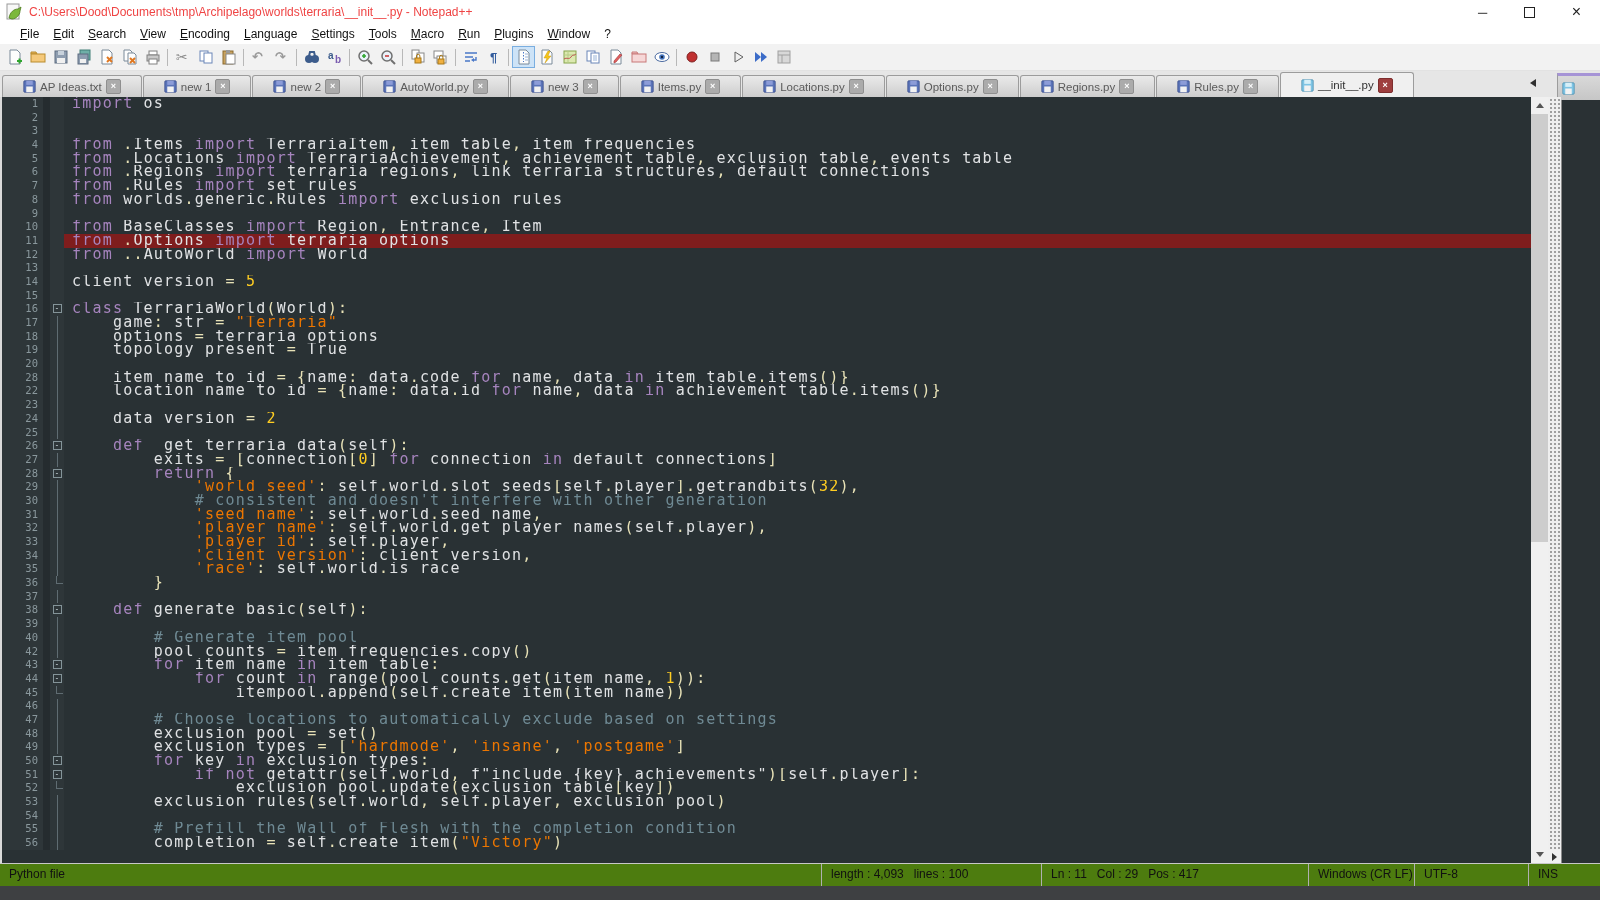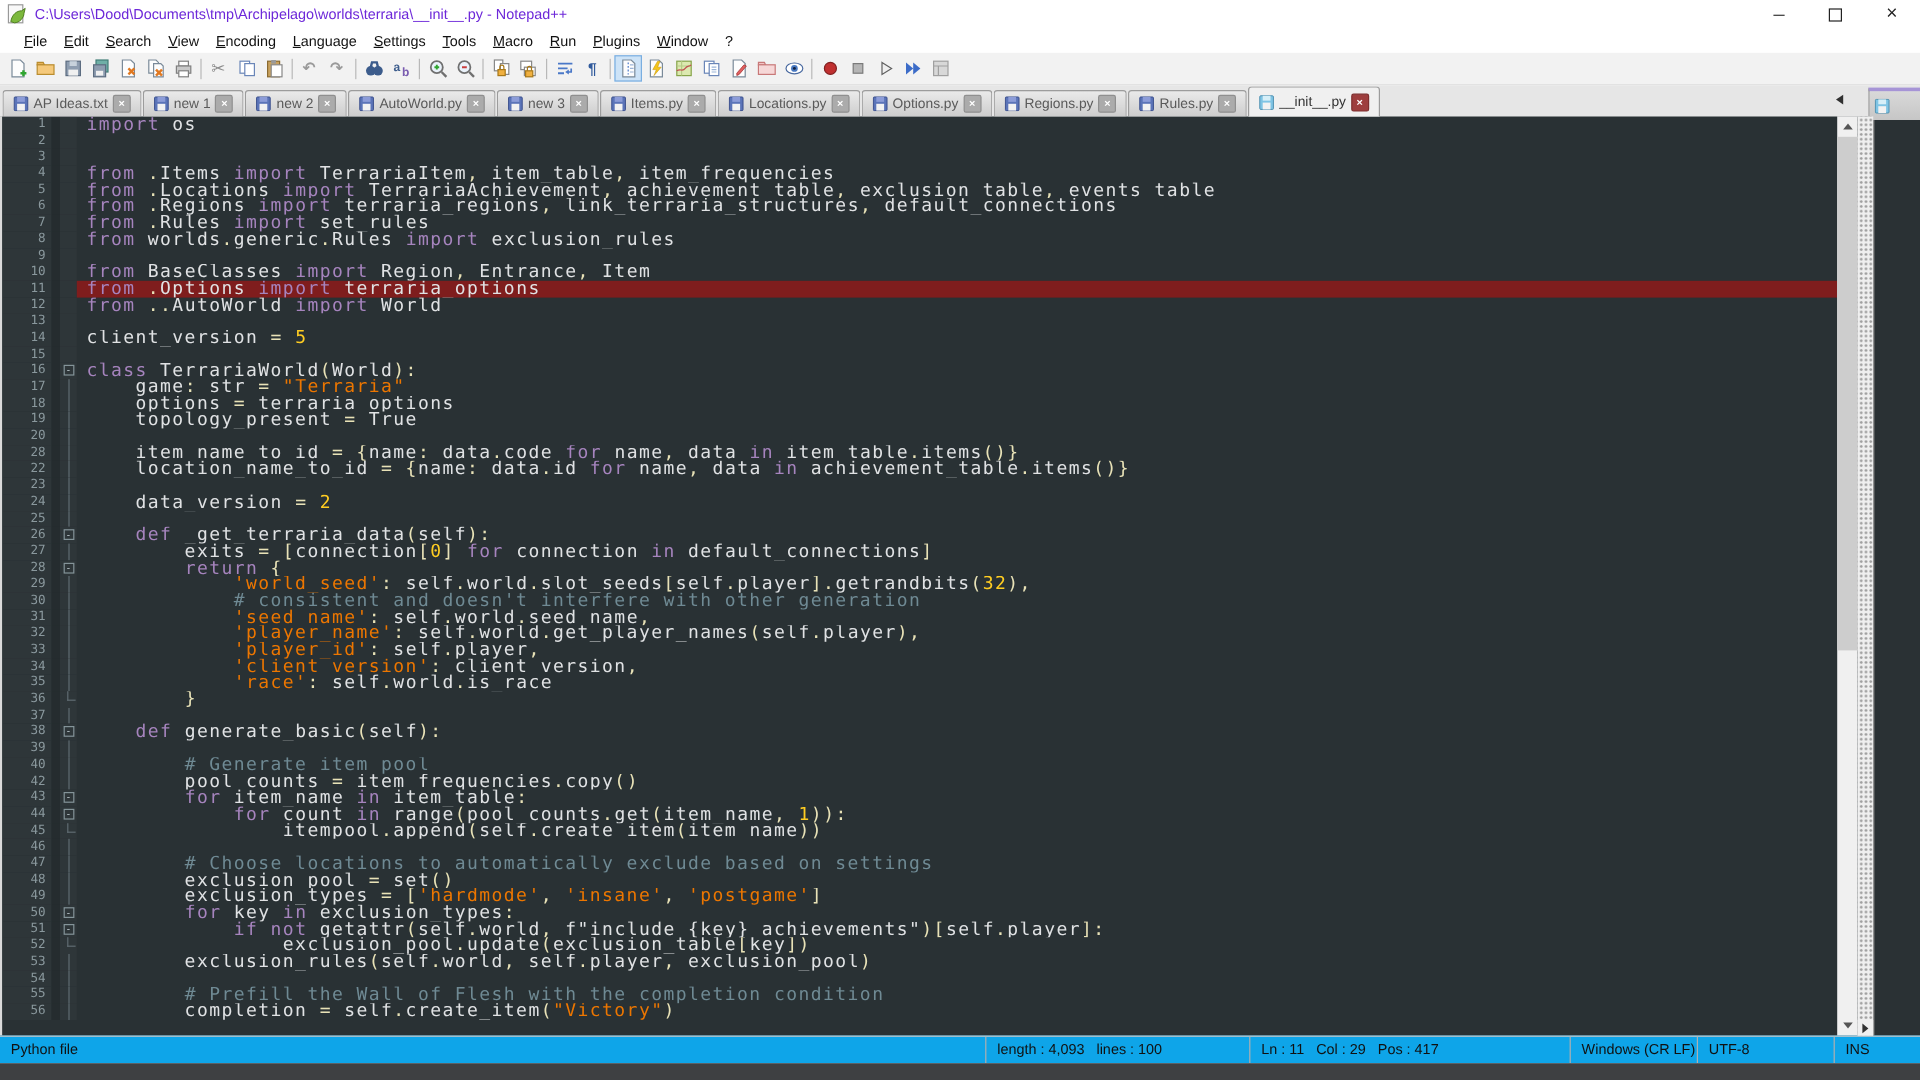--- a/index.html
+++ b/index.html
@@ -2,40 +2,40 @@
 <html><head>
 <meta charset="utf-8">
 <style>
   html,body{margin:0;padding:0;background:#3E4042;width:1600px;height:900px;overflow:hidden;
     font-family:"Liberation Sans","DejaVu Sans",sans-serif;}
   .win{width:1600px;height:900px;display:flex;flex-direction:column;background:#fff;}
 
   
   .titlebar{height:24px;background:#FFFFFF;display:flex;align-items:center;flex:none;}
   .appicon{width:18px;height:18px;margin:0 5px 0 6px;flex:none;}
-  .title-text{font-size:12px;color:#6d28d9;white-space:nowrap;}
+  .title-text{font-size:12px;color:#ef4444;white-space:nowrap;}
   .win-controls{margin-left:auto;display:flex;height:100%;}
   .wbtn{width:47px;height:100%;display:flex;align-items:center;justify-content:center;color:#222;font-size:13px;}
   .maxglyph{width:9px;height:9px;border:1px solid #222;}
 
   
   .menubar{height:20px;background:#FFFFFF;display:flex;align-items:center;padding-left:13px;flex:none;}
   .menu-item{display:inline-block;padding:2px 7px;font-size:12px;color:#111;}
   .menu-item::first-letter{text-decoration:underline;}
 
   
   .toolbar{height:26px;background:#F2F2F2;display:flex;align-items:center;padding-left:3px;flex:none;border-bottom:1px solid #E2E2E2;}
   .tbi{width:23px;height:22px;display:inline-flex;align-items:center;justify-content:center;flex:none;}
   .tbi svg{width:16px;height:16px;}
   .tbi.pressed{background:#CDE3F7;border:1px solid #7AAEE0;width:21px;height:20px;}
   .tbsep{width:1px;height:17px;background:#B8B8B8;margin:0 3px;flex:none;}
 
   
   .tabbar{height:26px;background:#E6E6E6;display:flex;align-items:flex-end;flex:none;position:relative;}
-  .tab{display:flex;align-items:center;gap:4px;height:21px;margin-top:4px;padding:0 8px;
+  .tab{display:flex;align-items:center;gap:4px;height:21px;margin-top:4px;padding:0 20px;
     background:linear-gradient(#EAEAEA,#CDCDCD);border:1px solid #9C9C9C;border-bottom:none;
     border-radius:3px 3px 0 0;margin-right:1px;font-size:11.5px;color:#5A5A5A;white-space:nowrap;}
   .tab.active{height:24px;margin-top:0;background:#F0F0F0;color:#333;}
   .tab-close{width:13px;height:13px;border-radius:2px;background:#ABABAB;border:1px solid #8F8F8F;
     color:#fff;font-size:9px;font-weight:bold;display:flex;align-items:center;justify-content:center;line-height:1;}
   .tab-close.active{background:#9E3E3E;border-color:#7E2E2E;}
   .tab-scroll{position:absolute;right:64px;top:8px;width:0;height:0;
     border-top:4px solid transparent;border-bottom:4px solid transparent;border-right:6px solid #303030;}
   .sliver-tab{position:absolute;right:0;top:2px;width:38px;height:24px;background:linear-gradient(#D9D9D9,#C6C6C6);
     border-top:3px solid #A694D6;border-left:1px solid #9C9C9C;display:flex;align-items:center;padding-left:4px;overflow:hidden;}
@@ -62,21 +62,21 @@
   .tri-down{width:0;height:0;border-left:4px solid transparent;border-right:4px solid transparent;border-top:5px solid #555;}
   .sthumb{height:428px;background:#CDCDCD;flex:none;}
   .strack{flex:1;}
   .splitter{width:13px;flex:none;background:#EFEFEF;position:relative;
     background-image:radial-gradient(#9F9F9F 1px,transparent 1.2px);background-size:4px 4px;background-position:1px 1px;}
   .hsarrow{position:absolute;bottom:0;left:0;width:13px;height:13px;background:#F0F0F0;display:flex;align-items:center;justify-content:center;}
   .tri-right{width:0;height:0;border-top:4px solid transparent;border-bottom:4px solid transparent;border-left:5px solid #333;}
   .sliver-view{width:38px;flex:none;background:#2A3134;border-left:1px solid #8A8A8A;}
 
   
-  .statusbar{height:22px;background:#0ea5e9;border-top:1px solid #C8C8C8;display:flex;flex:none;font-size:12px;color:#111;}
+  .statusbar{height:22px;background:#4d7c0f;border-top:1px solid #C8C8C8;display:flex;flex:none;font-size:12px;color:#111;}
   .sb{line-height:21px;padding-left:9px;white-space:pre;overflow:hidden;box-sizing:border-box;}
   .sb + .sb{border-left:1px solid #B0B0B0;}
   .sb-doc{flex:1;} .sb-len{width:220px;} .sb-caret{width:256px;} .sb-eol{width:106px;margin-left:11px;} .sb-enc{width:114px;} .sb-ins{width:72px;}
 
   .bottom-strip{flex:1;background:#3E4042;}
 </style>
 </head>
 <body>
 
 <div class="win">

